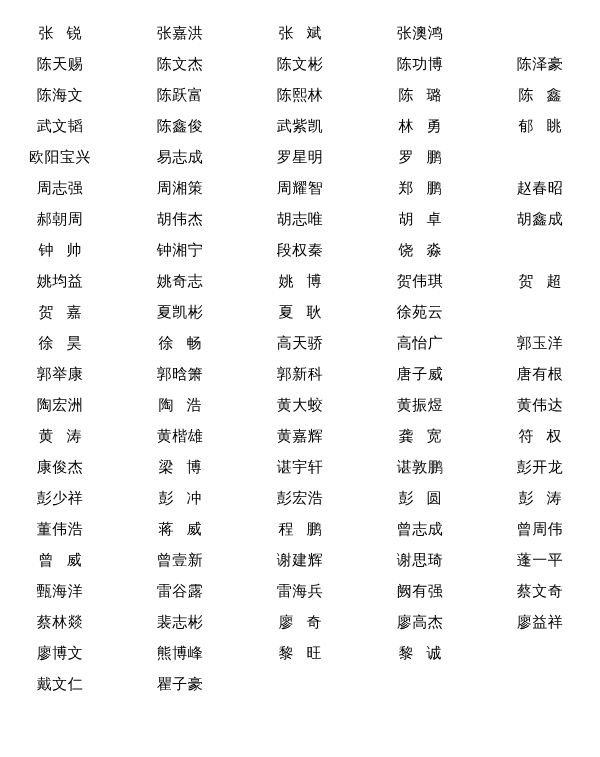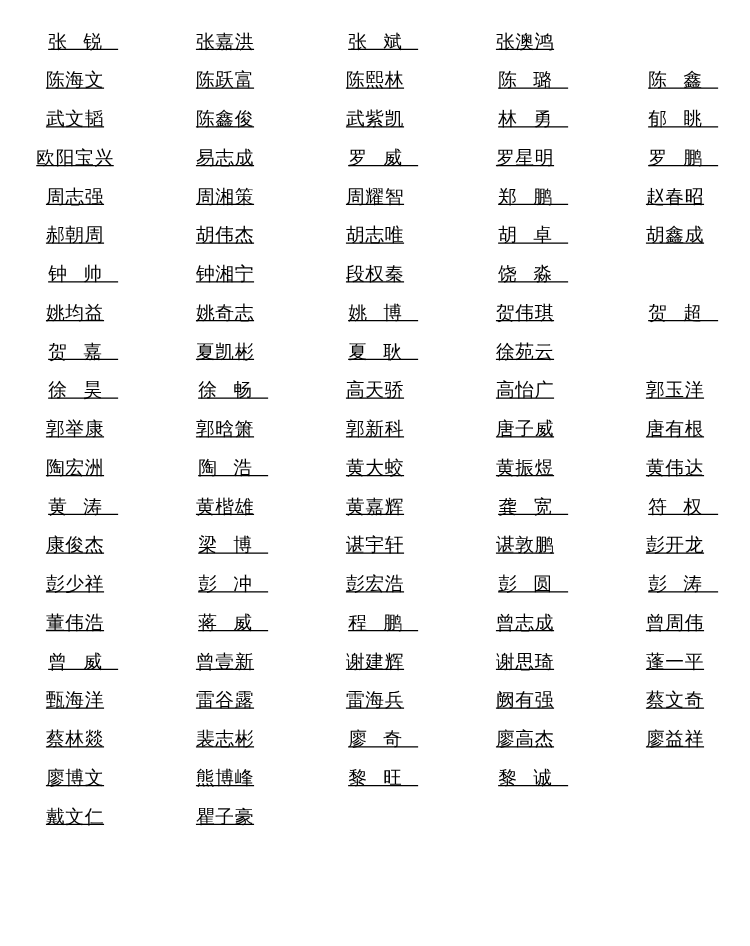--- a/index.html
+++ b/index.html
@@ -17,21 +17,20 @@
   #name-table {
     width: 600px;
     padding-top: 18px;
     box-sizing: border-box;
   }
   .name-row {
     display: flex;
     width: 100%;
     height: 31px;
     align-items: center;
-    text-decoration: underline;
   }
   .name-cell {
     flex: 0 0 20%;
     text-align: center;
     font-size: 15px;
     line-height: 31px;
     letter-spacing: 0.5px;
     white-space: nowrap;
     font-family: "DejaVu Sans", "Liberation Sans", sans-serif;
   }
@@ -48,37 +47,43 @@
 <body>
 
 <div id="name-table">
     <div class="name-row">
       <div class="name-cell sparse">张锐</div>
       <div class="name-cell">张嘉洪</div>
       <div class="name-cell sparse">张斌</div>
       <div class="name-cell">张澳鸿</div>
     </div>
     <div class="name-row">
+      <div class="name-cell">陈天赐</div>
+      <div class="name-cell">陈文杰</div>
+      <div class="name-cell">陈文彬</div>
+      <div class="name-cell">陈功博</div>
+      <div class="name-cell">陈泽豪</div>
+    </div>
+    <div class="name-row">
       <div class="name-cell">陈海文</div>
       <div class="name-cell">陈跃富</div>
       <div class="name-cell">陈熙林</div>
       <div class="name-cell sparse">陈璐</div>
       <div class="name-cell sparse">陈鑫</div>
     </div>
     <div class="name-row">
       <div class="name-cell">武文韬</div>
       <div class="name-cell">陈鑫俊</div>
       <div class="name-cell">武紫凯</div>
       <div class="name-cell sparse">林勇</div>
       <div class="name-cell sparse">郁眺</div>
     </div>
     <div class="name-row">
       <div class="name-cell">欧阳宝兴</div>
       <div class="name-cell">易志成</div>
-      <div class="name-cell sparse">罗威</div>
       <div class="name-cell">罗星明</div>
       <div class="name-cell sparse">罗鹏</div>
     </div>
     <div class="name-row">
       <div class="name-cell">周志强</div>
       <div class="name-cell">周湘策</div>
       <div class="name-cell">周耀智</div>
       <div class="name-cell sparse">郑鹏</div>
       <div class="name-cell">赵春昭</div>
     </div>

